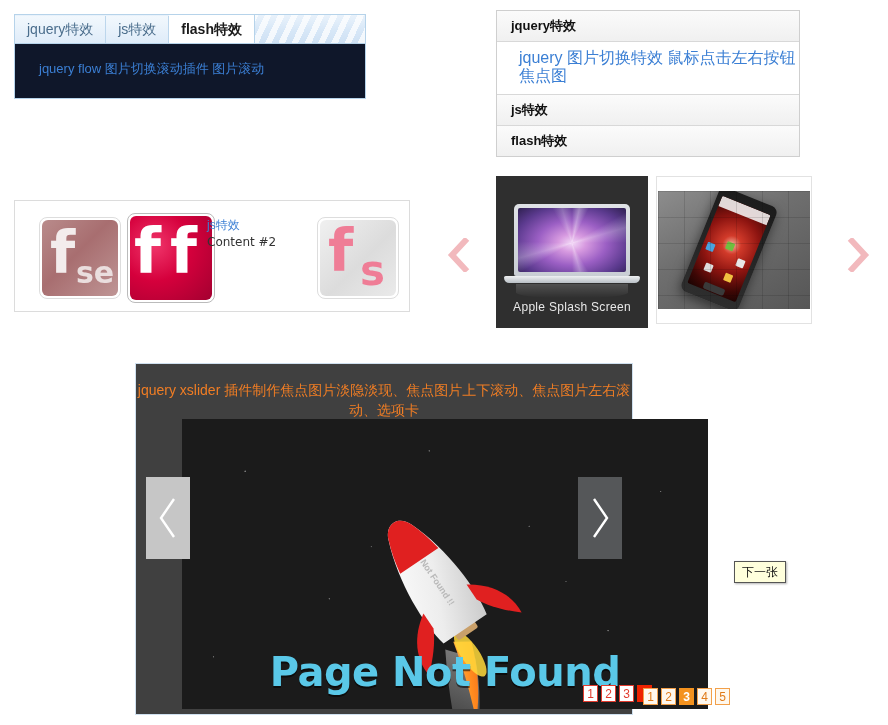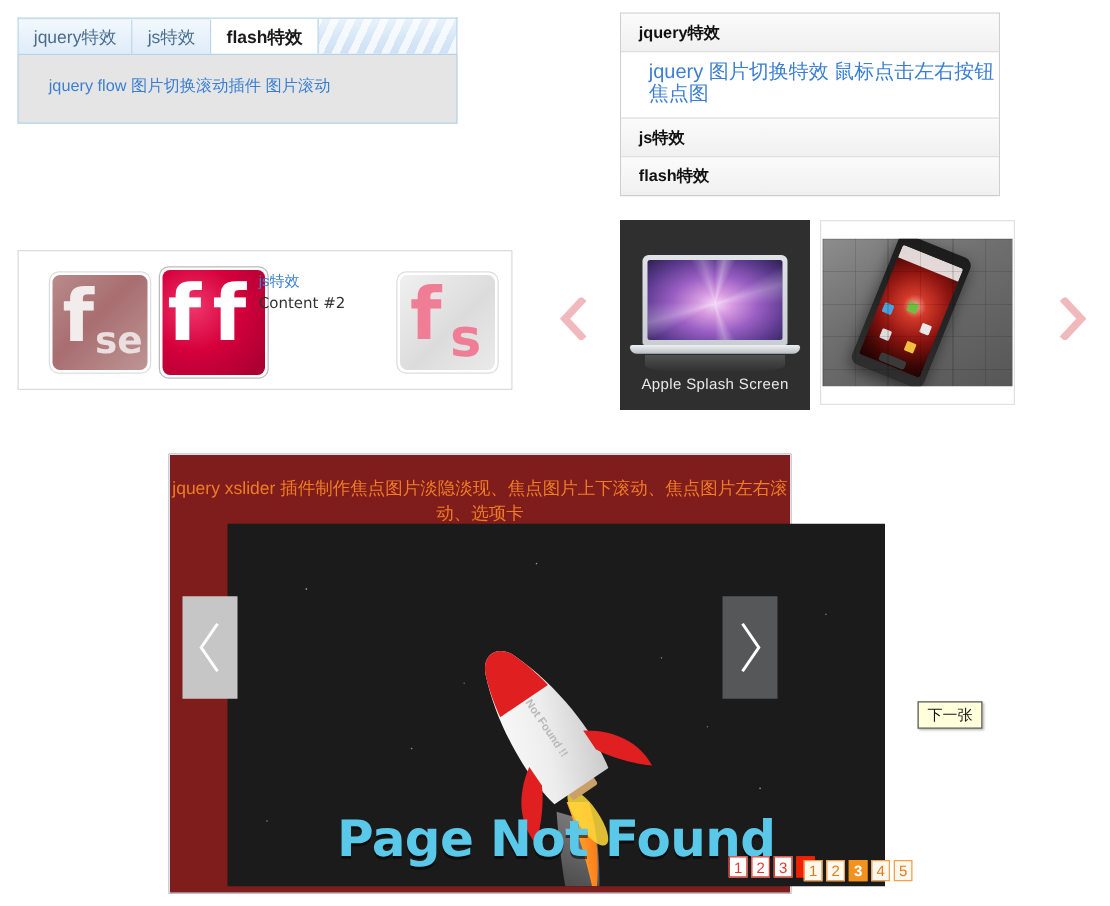--- a/index.html
+++ b/index.html
@@ -47,21 +47,21 @@
   }
   .tab.active{
     background:#ffffff;
     color:#1a1a1a;
     font-weight:bold;
     border-right:1px solid #b6d3ea;
     height:28px;line-height:28px;
   }
   .tab-panel{
     border:1px solid #b6d3ea;
-    background:#e5e5e5;
+    background:#0f172a;
     height:56px;
     padding:16px 0 0 24px;
     box-sizing:border-box;
   }
   .tab-panel a{
     color:#3b7fd4;font-size:13px;text-decoration:none;
   }
 
   
   #accordion{left:496px;top:10px;width:302px;border:1px solid #cfcfcf;background:#fff;}
@@ -132,21 +132,21 @@
   .phone{position:absolute;left:40px;top:2px;width:62px;height:112px;
         background:linear-gradient(to bottom,#1c1c1c,#2e2e2e);border-radius:7px;
         transform:rotate(22deg);box-shadow:0 4px 12px rgba(0,0,0,.5);padding:9px 5px;box-sizing:border-box;}
   .phone-scr{width:100%;height:100%;border-radius:2px;overflow:hidden;position:relative;
         background:radial-gradient(circle at 52% 45%, #f5b3a0 0%, #d23a2a 16%, #8d1410 48%, #3d0705 80%, #1a0302 100%);}
   .phone-scr .bar{position:absolute;left:0;top:0;width:100%;height:11px;background:rgba(245,245,245,.88);}
   .phone-scr .ic{position:absolute;width:8px;height:8px;border-radius:1px;}
 
   
   #xslider{left:135px;top:363px;width:498px;height:352px;
-           border:1px solid #cfe0ef;background:#7f1d1d;box-sizing:border-box;}
+           border:1px solid #cfe0ef;background:#404040;box-sizing:border-box;}
   .xs-title{text-align:center;color:#f07d24;font-size:14px;padding-top:16px;line-height:20px;}
   .xs-stage{position:absolute;left:46px;top:55px;width:526px;height:290px;background:#1b1b1b;overflow:hidden;}
   .stars{position:absolute;inset:0;
     background-image:
       radial-gradient(1px 1px at 12% 18%, rgba(255,255,255,.8), transparent),
       radial-gradient(1px 1px at 28% 62%, rgba(255,255,255,.55), transparent),
       radial-gradient(1px 1px at 47% 11%, rgba(255,255,255,.6), transparent),
       radial-gradient(1px 1px at 66% 37%, rgba(255,255,255,.5), transparent),
       radial-gradient(1px 1px at 81% 73%, rgba(255,255,255,.7), transparent),
       radial-gradient(1px 1px at 91% 25%, rgba(255,255,255,.45), transparent),

